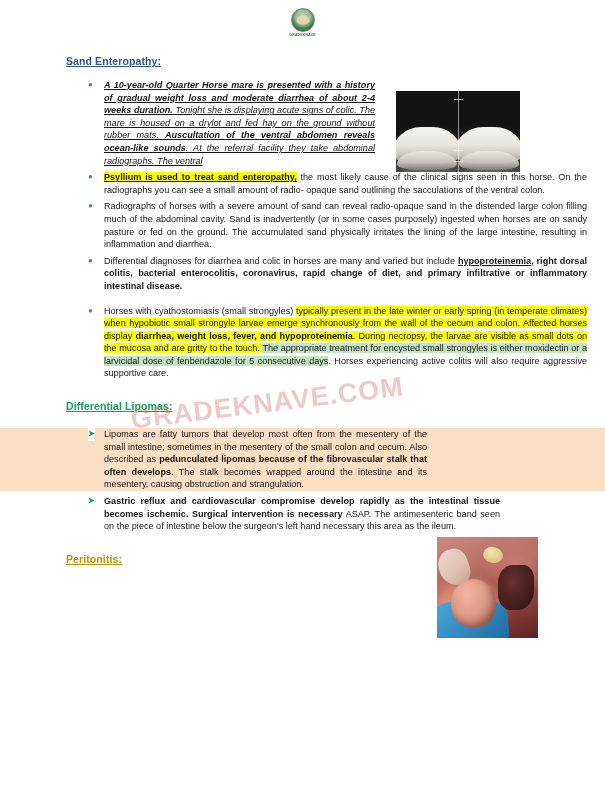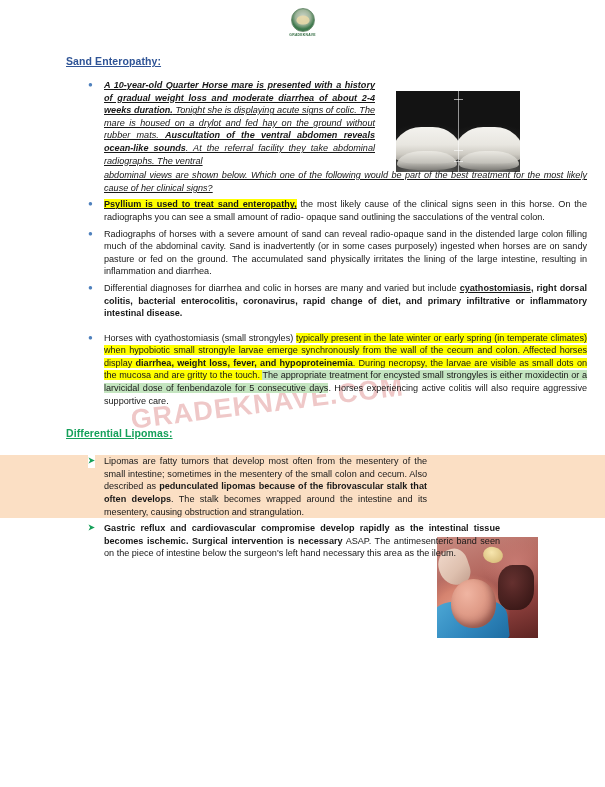--- a/index.html
+++ b/index.html
@@ -327,37 +327,34 @@
 
     <div class="spacer-md"></div>
 
     <ul class="bullets">
 
       <li class="bullet" style="padding-right:230px;">
         <span class="marker dot">●</span>
         <span class="biu">A 10-year-old Quarter Horse mare is presented with a history of gradual weight loss and moderate diarrhea of about 2-4 weeks duration.</span><span class="iu"> Tonight she is displaying acute signs of colic. The mare is housed on a drylot and fed hay on the ground without rubber mats. </span><span class="biu">Auscultation of the ventral abdomen reveals ocean-like sounds</span><span class="iu">. At the referral facility they take abdominal radiographs. The ventral</span>
       </li>
 
-      <li class="bullet" style="padding-left:104px; margin-top:-2px;">
-        <span class="iu">abdominal views are shown below. Which one of the following would be part of the best treatment for the most likely cause of her clinical signs?</span>
-      </li>
 
       <li class="bullet" style="margin-top:1px;">
         <span class="marker dot">●</span>
         <span class="b u hl-yellow">Psyllium is used to treat sand enteropathy,</span><span> the most likely cause of the clinical signs seen in this horse. On the radiographs you can see a small amount of radio- opaque sand outlining the sacculations of the ventral colon.</span>
       </li>
 
       <li class="bullet">
         <span class="marker dot">●</span>
         <span>Radiographs of horses with a severe amount of sand can reveal radio-opaque sand in the distended large colon filling much of the abdominal cavity. Sand is inadvertently (or in some cases purposely) ingested when horses are on sandy pasture or fed on the ground. The accumulated sand physically irritates the lining of the large intestine, resulting in inflammation and diarrhea.</span>
       </li>
 
       <li class="bullet">
         <span class="marker dot">●</span>
-        <span>Differential diagnoses for diarrhea and colic in horses are many and varied but include </span><span class="b u">cyathostomiasis</span><span class="b">, right dorsal colitis, bacterial enterocolitis, coronavirus, rapid change of diet, and primary infiltrative or inflammatory intestinal disease.</span>
+        <span>Differential diagnoses for diarrhea and colic in horses are many and varied but include </span><span class="b u">hypoproteinemia</span><span class="b">, right dorsal colitis, bacterial enterocolitis, coronavirus, rapid change of diet, and primary infiltrative or inflammatory intestinal disease.</span>
       </li>
 
       <li class="bullet" style="margin-top:12px;">
         <span class="marker dot">●</span>
         <span>Horses with cyathostomiasis (small strongyles) </span><span class="hl-yellow">typically present in the late winter or early spring (in temperate climates) when hypobiotic small strongyle larvae emerge synchronously from the wall of the cecum and colon. Affected horses display </span><span class="hl-yellow b">diarrhea, weight loss, fever, and hypoproteinemia</span><span class="hl-yellow">. During necropsy, the larvae are visible as small dots on the mucosa and are gritty to the touch. </span><span class="hl-green">The appropriate treatment for encysted small strongyles is either moxidectin or a larvicidal dose of fenbendazole for 5 consecutive days</span><span>. Horses experiencing active colitis will also require aggressive supportive care.</span>
       </li>
     </ul>
 
     <div class="spacer-lg"></div>
 
@@ -377,15 +374,16 @@
       </li>
 
       <li class="bullet" style="padding-right:105px; margin-top:2px;">
         <span class="marker arrow">➤</span>
         <span class="b">Gastric reflux and cardiovascular compromise develop rapidly as the intestinal tissue becomes ischemic. Surgical intervention is necessary</span><span> ASAP. The antimesenteric band seen on the piece of intestine below the surgeon's left hand necessary this area as the ileum.</span>
       </li>
     </ul>
 
     <div class="spacer-lg"></div>
 
+    <h2 class="section-heading gold">Peritonitis:</h2>
 
   </div>
 </div>
 
 </body></html>

